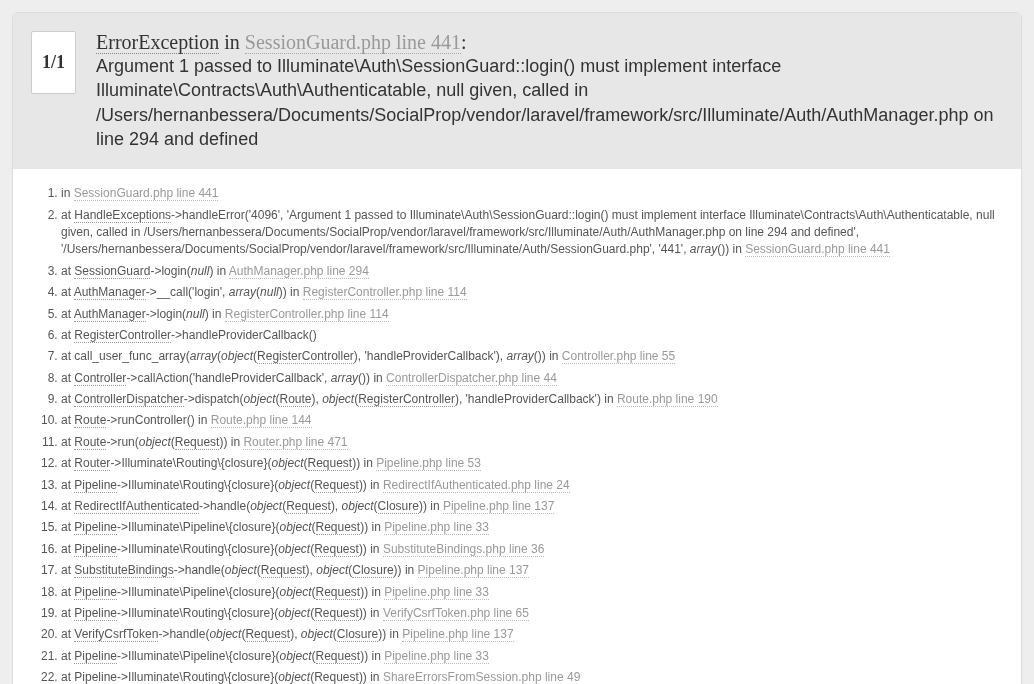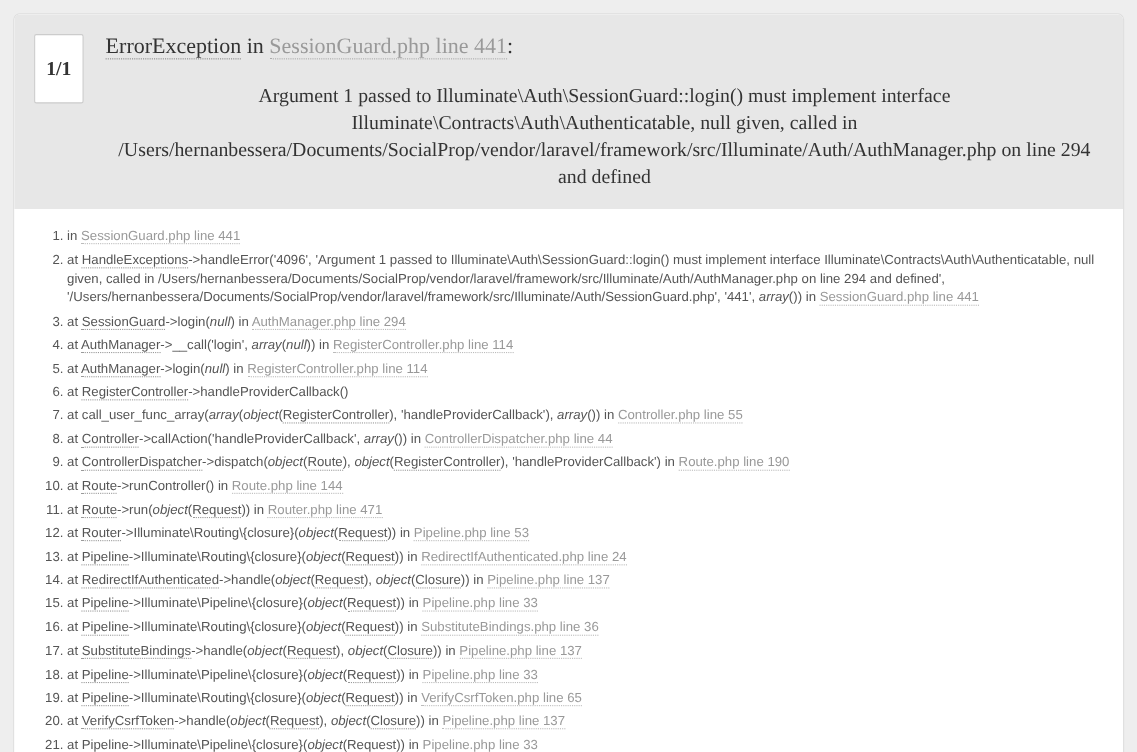--- a/index.html
+++ b/index.html
@@ -34,38 +34,37 @@
     font-weight: bold;
     color: #333;
     flex-shrink: 0;
   }
   .header-text {
     flex: 1;
   }
   .title-line {
     font-size: 20px;
     color: #333;
-    margin-bottom: 21px;
+    margin-bottom: 0;
     font-family: Georgia, serif;
   }
   .title-line .exc-name {
     border-bottom: 1px dotted #888;
     color: #333;
   }
   .title-line .file-link {
     color: #999;
     border-bottom: 1px dotted #aaa;
   }
   .message {
     font-size: 18px;
     color: #333;
-    font-family: Liberation Serif, serif;
+    font-family: Liberation Sans, sans-serif;
     line-height: 1.35;
     word-break: break-word;
-    text-align: center;
   }
   .trace {
     padding: 14px 18px 18px 18px;
     font-family: Verdana, Geneva, Arial, sans-serif;
     font-size: 12px;
     color: #555;
     background: #fff;
   }
   ol.trace-list {
     margin: 0;

